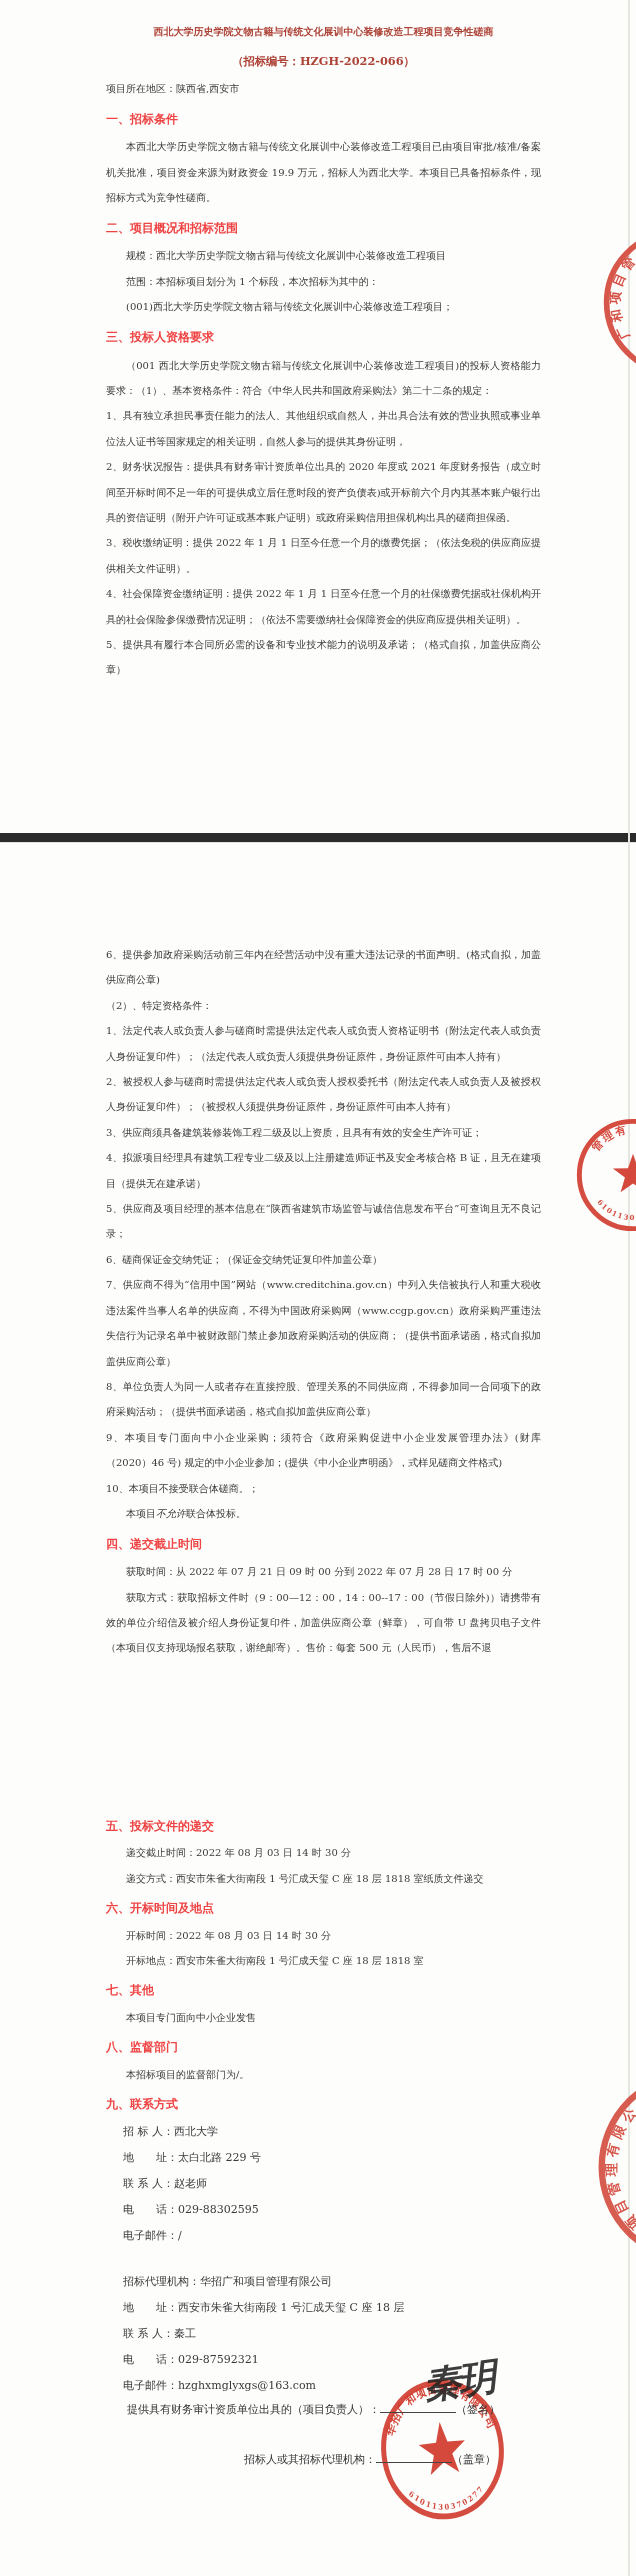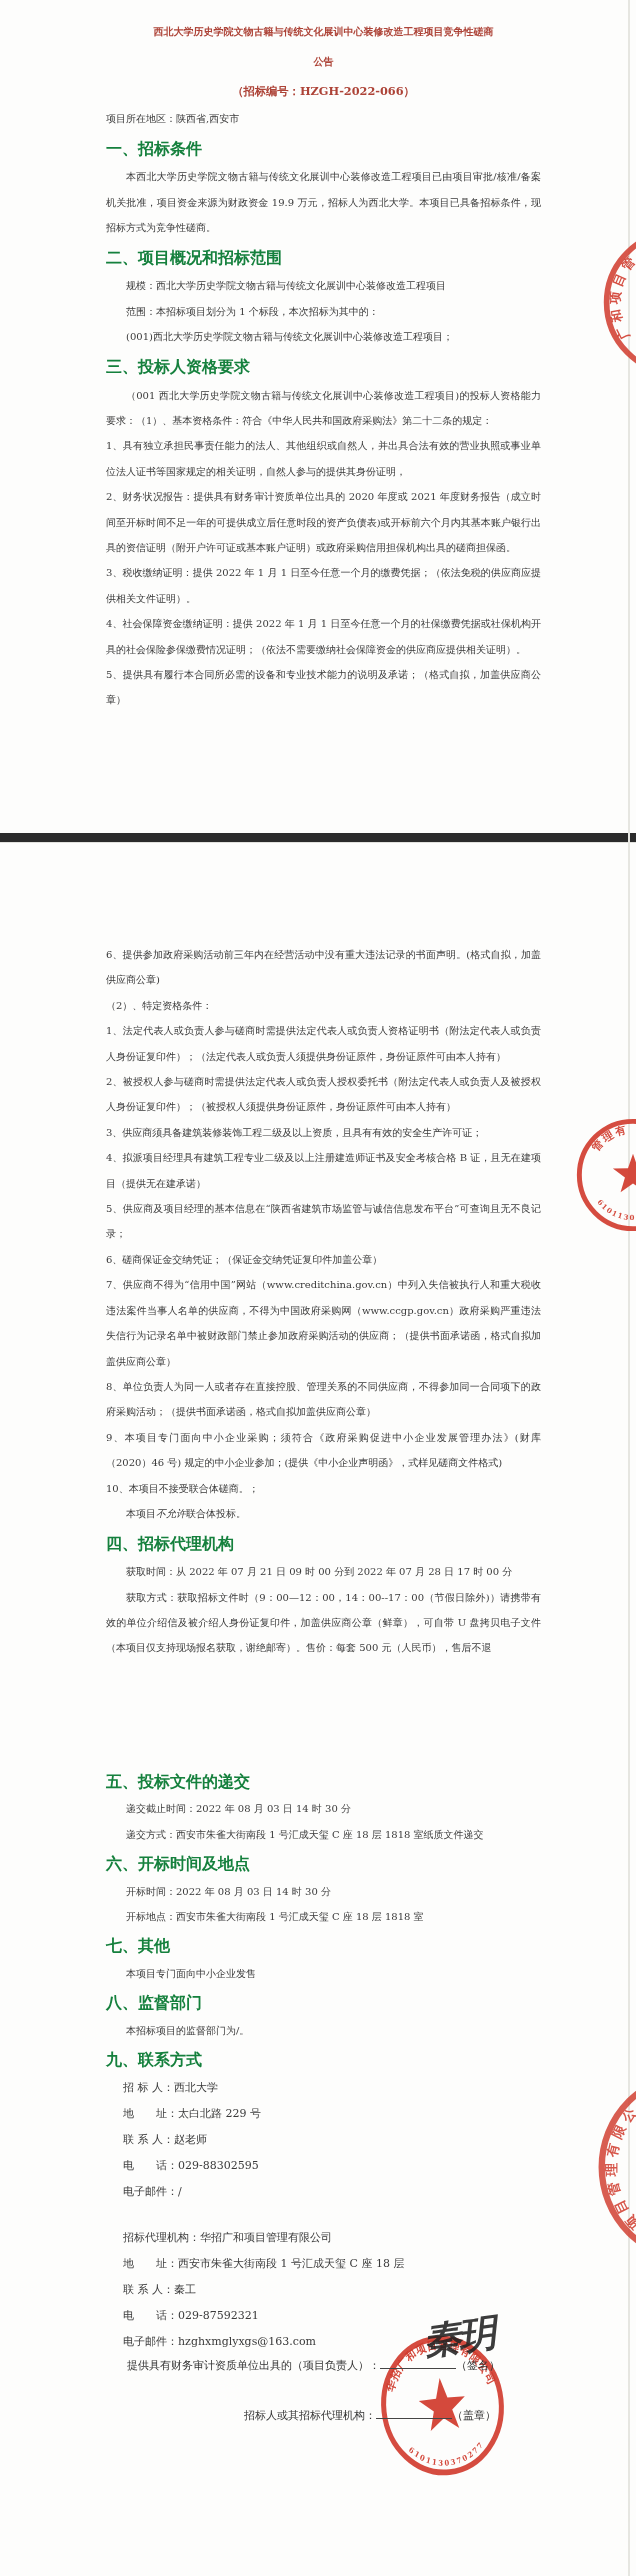--- a/index.html
+++ b/index.html
@@ -5,33 +5,33 @@
   html,body{margin:0;padding:0;background:#ffffff;}
   .doc{
     position:relative;width:636px;height:2576px;overflow:hidden;
     background:#fdfdfc;
     font-family:"DejaVu Serif","Liberation Serif",serif;
     color:#3a3a3a;
   }
   .page{position:absolute;left:0;width:636px;overflow:hidden;box-sizing:border-box;background:#fdfdfc;}
   .p1{top:0;height:833px;padding:17px 95px 0 106px;}
   .p2{top:843px;height:1000px;padding:99px 95px 0 106px;}
-  .p3{top:1676px;height:816px;padding:89px 95px 0 106px;}
+  .p3{top:1720px;height:816px;padding:89px 95px 0 106px;}
   .pagebreak{position:absolute;left:0;width:636px;background:#2b2b2b;border-bottom:2.8px solid #e2e2de;}
   .pb1{top:833px;height:9.2px;}
   .pb2{top:1751px;height:8.5px;}
   .scan-edge{position:absolute;top:0;left:628px;width:2.1px;height:2576px;background:#e6e6e1;}
   .scan-shade{position:absolute;left:452px;top:1764px;width:166px;height:127px;background:#f3f3f0;opacity:.55;}
 
   .title{font-size:10px;line-height:30px;font-weight:700;text-align:center;color:#ad4337;}
   .tenderno{font-size:11.3px;line-height:28px;font-weight:600;text-align:center;color:#ad4337;margin-bottom:1px;}
   .para{font-size:10px;line-height:25.4px;text-align:justify;}
   .p3 .para{line-height:25.4px;}
   .indent{text-indent:2em;}
-  .h{font-size:16px;line-height:28px;font-weight:700;color:#15803d;margin:3.5px 0 1.4px;
+  .h{font-size:12px;line-height:28px;font-weight:700;color:#ef4444;margin:3.5px 0 1.4px;
      font-family:"DejaVu Sans","Liberation Sans",sans-serif;}
   .p3 .h{margin:2.8px 0 0.7px;}
   .em-note i{font-style:italic;}
   .contact-row{font-size:11px;line-height:26px;padding-left:17px;}
   .contact-gap{height:20px;}
   .sig-line{position:absolute;font-size:11px;color:#333;white-space:nowrap;z-index:3;}
   .sig1{left:127px;top:682px;}
   .sig2{left:244px;top:732px;}
   .sig-underline{display:inline-block;width:76px;height:10px;border-bottom:1.1px solid #444;}
   .handwriting{
@@ -44,21 +44,20 @@
   .seal svg{display:block;}
   .seal-d{left:378px;top:656px;transform:rotate(-6deg);}
 </style>
 </head>
 <body>
 
 <div class="doc">
 
   <div class="page p1">
     <div class="title">西北大学历史学院文物古籍与传统文化展训中心装修改造工程项目竞争性磋商</div>
-    <div class="title">公告</div>
     <div class="tenderno">（招标编号：HZGH-2022-066）</div>
 
     <div class="para">项目所在地区：陕西省,西安市</div>
 
     <div class="h">一、招标条件</div>
     <div class="para indent">本西北大学历史学院文物古籍与传统文化展训中心装修改造工程项目已由项目审批/核准/备案机关批准，项目资金来源为财政资金 19.9 万元，招标人为西北大学。本项目已具备招标条件，现招标方式为竞争性磋商。</div>
 
     <div class="h">二、项目概况和招标范围</div>
     <div class="para indent">规模：西北大学历史学院文物古籍与传统文化展训中心装修改造工程项目</div>
     <div class="para indent">范围：本招标项目划分为 1 个标段，本次招标为其中的：</div>
@@ -83,21 +82,21 @@
     <div class="para">3、供应商须具备建筑装修装饰工程二级及以上资质，且具有有效的安全生产许可证；</div>
     <div class="para">4、拟派项目经理具有建筑工程专业二级及以上注册建造师证书及安全考核合格 B 证，且无在建项目（提供无在建承诺）</div>
     <div class="para">5、供应商及项目经理的基本信息在“陕西省建筑市场监管与诚信信息发布平台”可查询且无不良记录；</div>
     <div class="para">6、磋商保证金交纳凭证；（保证金交纳凭证复印件加盖公章）</div>
     <div class="para">7、供应商不得为“信用中国”网站（www.creditchina.gov.cn）中列入失信被执行人和重大税收违法案件当事人名单的供应商，不得为中国政府采购网（www.ccgp.gov.cn）政府采购严重违法失信行为记录名单中被财政部门禁止参加政府采购活动的供应商；（提供书面承诺函，格式自拟加盖供应商公章）</div>
     <div class="para">8、单位负责人为同一人或者存在直接控股、管理关系的不同供应商，不得参加同一合同项下的政府采购活动；（提供书面承诺函，格式自拟加盖供应商公章）</div>
     <div class="para">9、本项目专门面向中小企业采购；须符合《政府采购促进中小企业发展管理办法》(财库（2020）46 号) 规定的中小企业参加；(提供《中小企业声明函》，式样见磋商文件格式)</div>
     <div class="para">10、本项目不接受联合体磋商。；</div>
     <div class="para indent em-note"><span>本项目</span><i>不允许</i><span>联合体投标。</span></div>
 
-    <div class="h">四、招标代理机构</div>
+    <div class="h">四、递交截止时间</div>
     <div class="para indent">获取时间：从 2022 年 07 月 21 日 09 时 00 分到 2022 年 07 月 28 日 17 时 00 分</div>
     <div class="para indent">获取方式：获取招标文件时（9：00—12：00，14：00--17：00（节假日除外)）请携带有效的单位介绍信及被介绍人身份证复印件，加盖供应商公章（鲜章），可自带 U 盘拷贝电子文件（本项目仅支持现场报名获取，谢绝邮寄）。售价：每套 500 元（人民币），售后不退</div>
   </div>
 
   <div class="pagebreak pb2"></div>
   <div class="scan-shade"></div>
 
   <div class="page p3">
     <div class="h">五、投标文件的递交</div>
     <div class="para indent">递交截止时间：2022 年 08 月 03 日 14 时 30 分</div>

